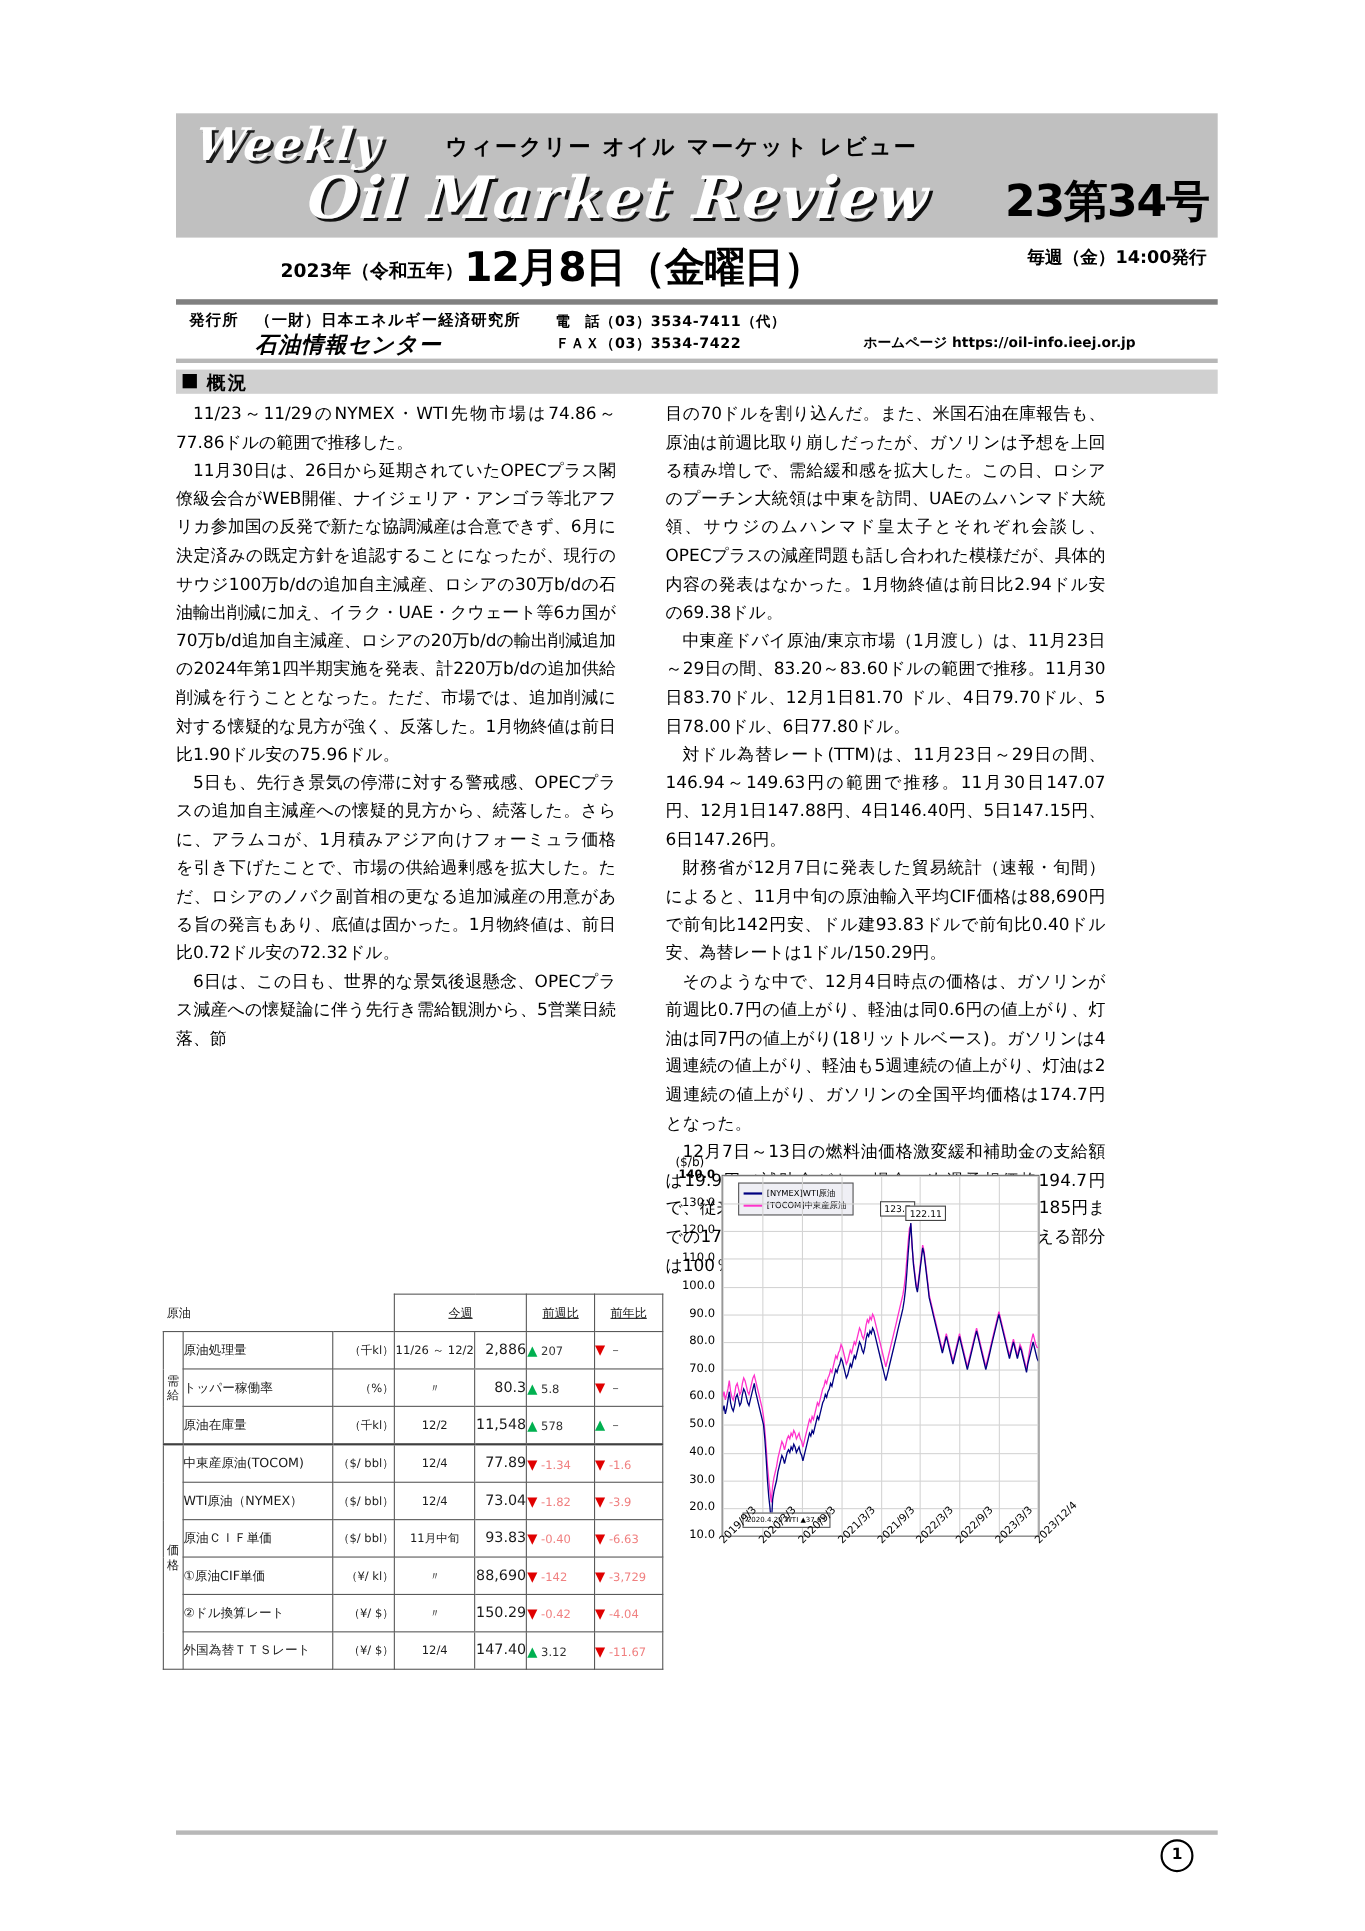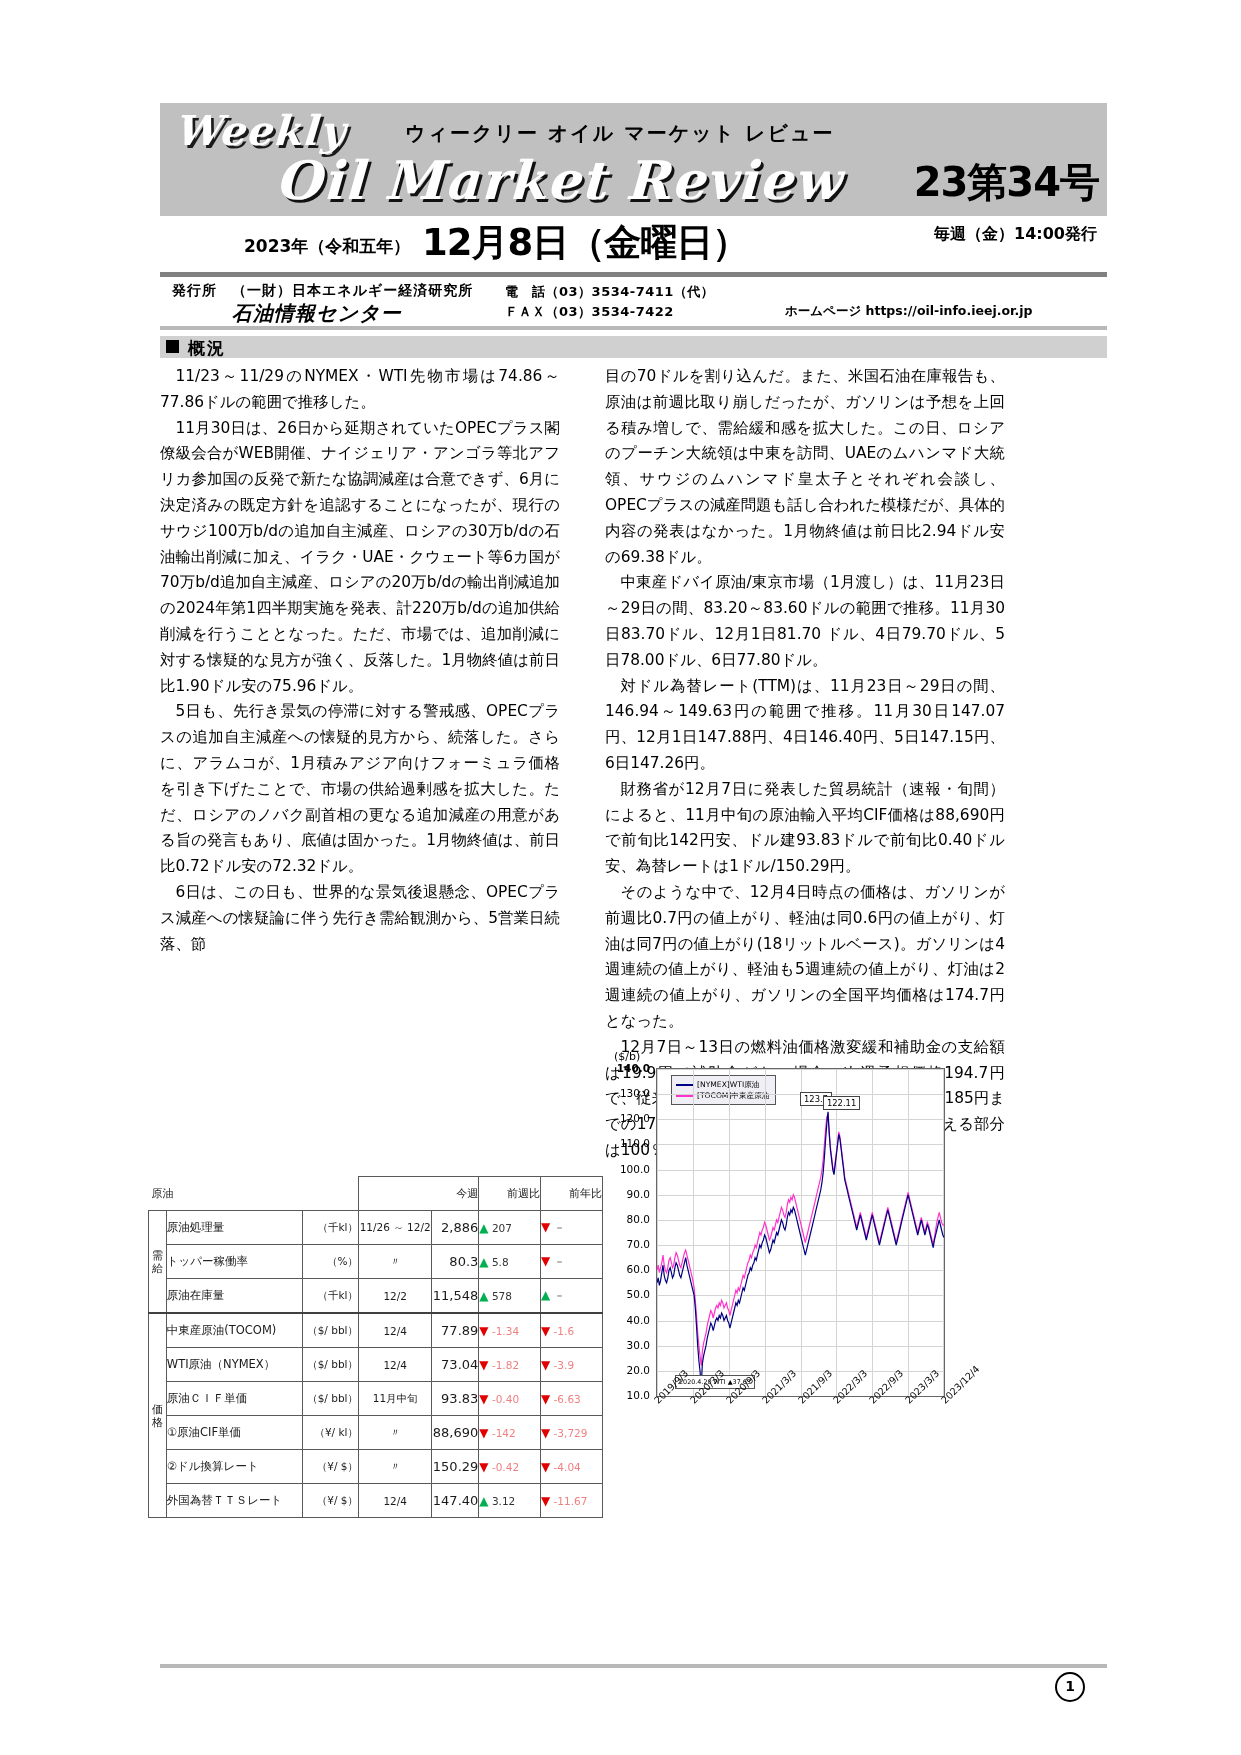--- a/index.html
+++ b/index.html
@@ -49,21 +49,21 @@
     position:absolute;right:8px;top:52px;
     font-size:40px;font-weight:bold;
     font-family:"DejaVu Sans",sans-serif;
     letter-spacing:-1px;
   }
   
   .daterow{
     position:absolute;left:160px;top:218px;width:947px;height:48px;
   }
   .dr-year{
-    position:absolute;left:84px;top:17px;
+    position:absolute;left:95px;top:17px;
     font-size:17px;font-weight:bold;font-family:"DejaVu Sans",sans-serif;
   }
   .dr-date{
     position:absolute;left:262px;top:0px;
     font-size:37px;font-weight:bold;font-family:"DejaVu Sans",sans-serif;
     letter-spacing:-1px;white-space:nowrap;
   }
   .dr-freq{
     position:absolute;right:10px;top:6px;
     font-size:16px;font-weight:bold;font-family:"DejaVu Sans",sans-serif;
@@ -124,21 +124,21 @@
     width:455px;
   }
   table.data td,table.data th{
     border:1px solid #595959;
     padding:0;
     height:33px;
     font-weight:normal;
     color:#1a1a1a;
   }
   .hdr-blank{border:none !important;text-align:left;padding-left:3px !important;font-size:11px;}
-  .hdr-c{text-align:right;font-size:11px;}
+  .hdr-c{text-align:center;font-size:11px;text-decoration:underline;}
   .vlabel{
     width:17px;text-align:center;font-size:11px;
     letter-spacing:0;line-height:13px;
   }
   .vlabel span{display:block;}
   .it-name{padding-left:6px;font-size:11.5px;width:138px;}
   .it-unit{text-align:right;padding-right:7px;font-size:10.5px;width:56px;}
   .it-date{text-align:center;font-size:10.5px;width:74px;border-right:1px dotted #999 !important;}
   .it-val{text-align:right;padding-right:4px;font-size:13px;width:46px;}
   .it-chg{text-align:left;padding-left:3px;width:62px;font-size:10.5px;}

